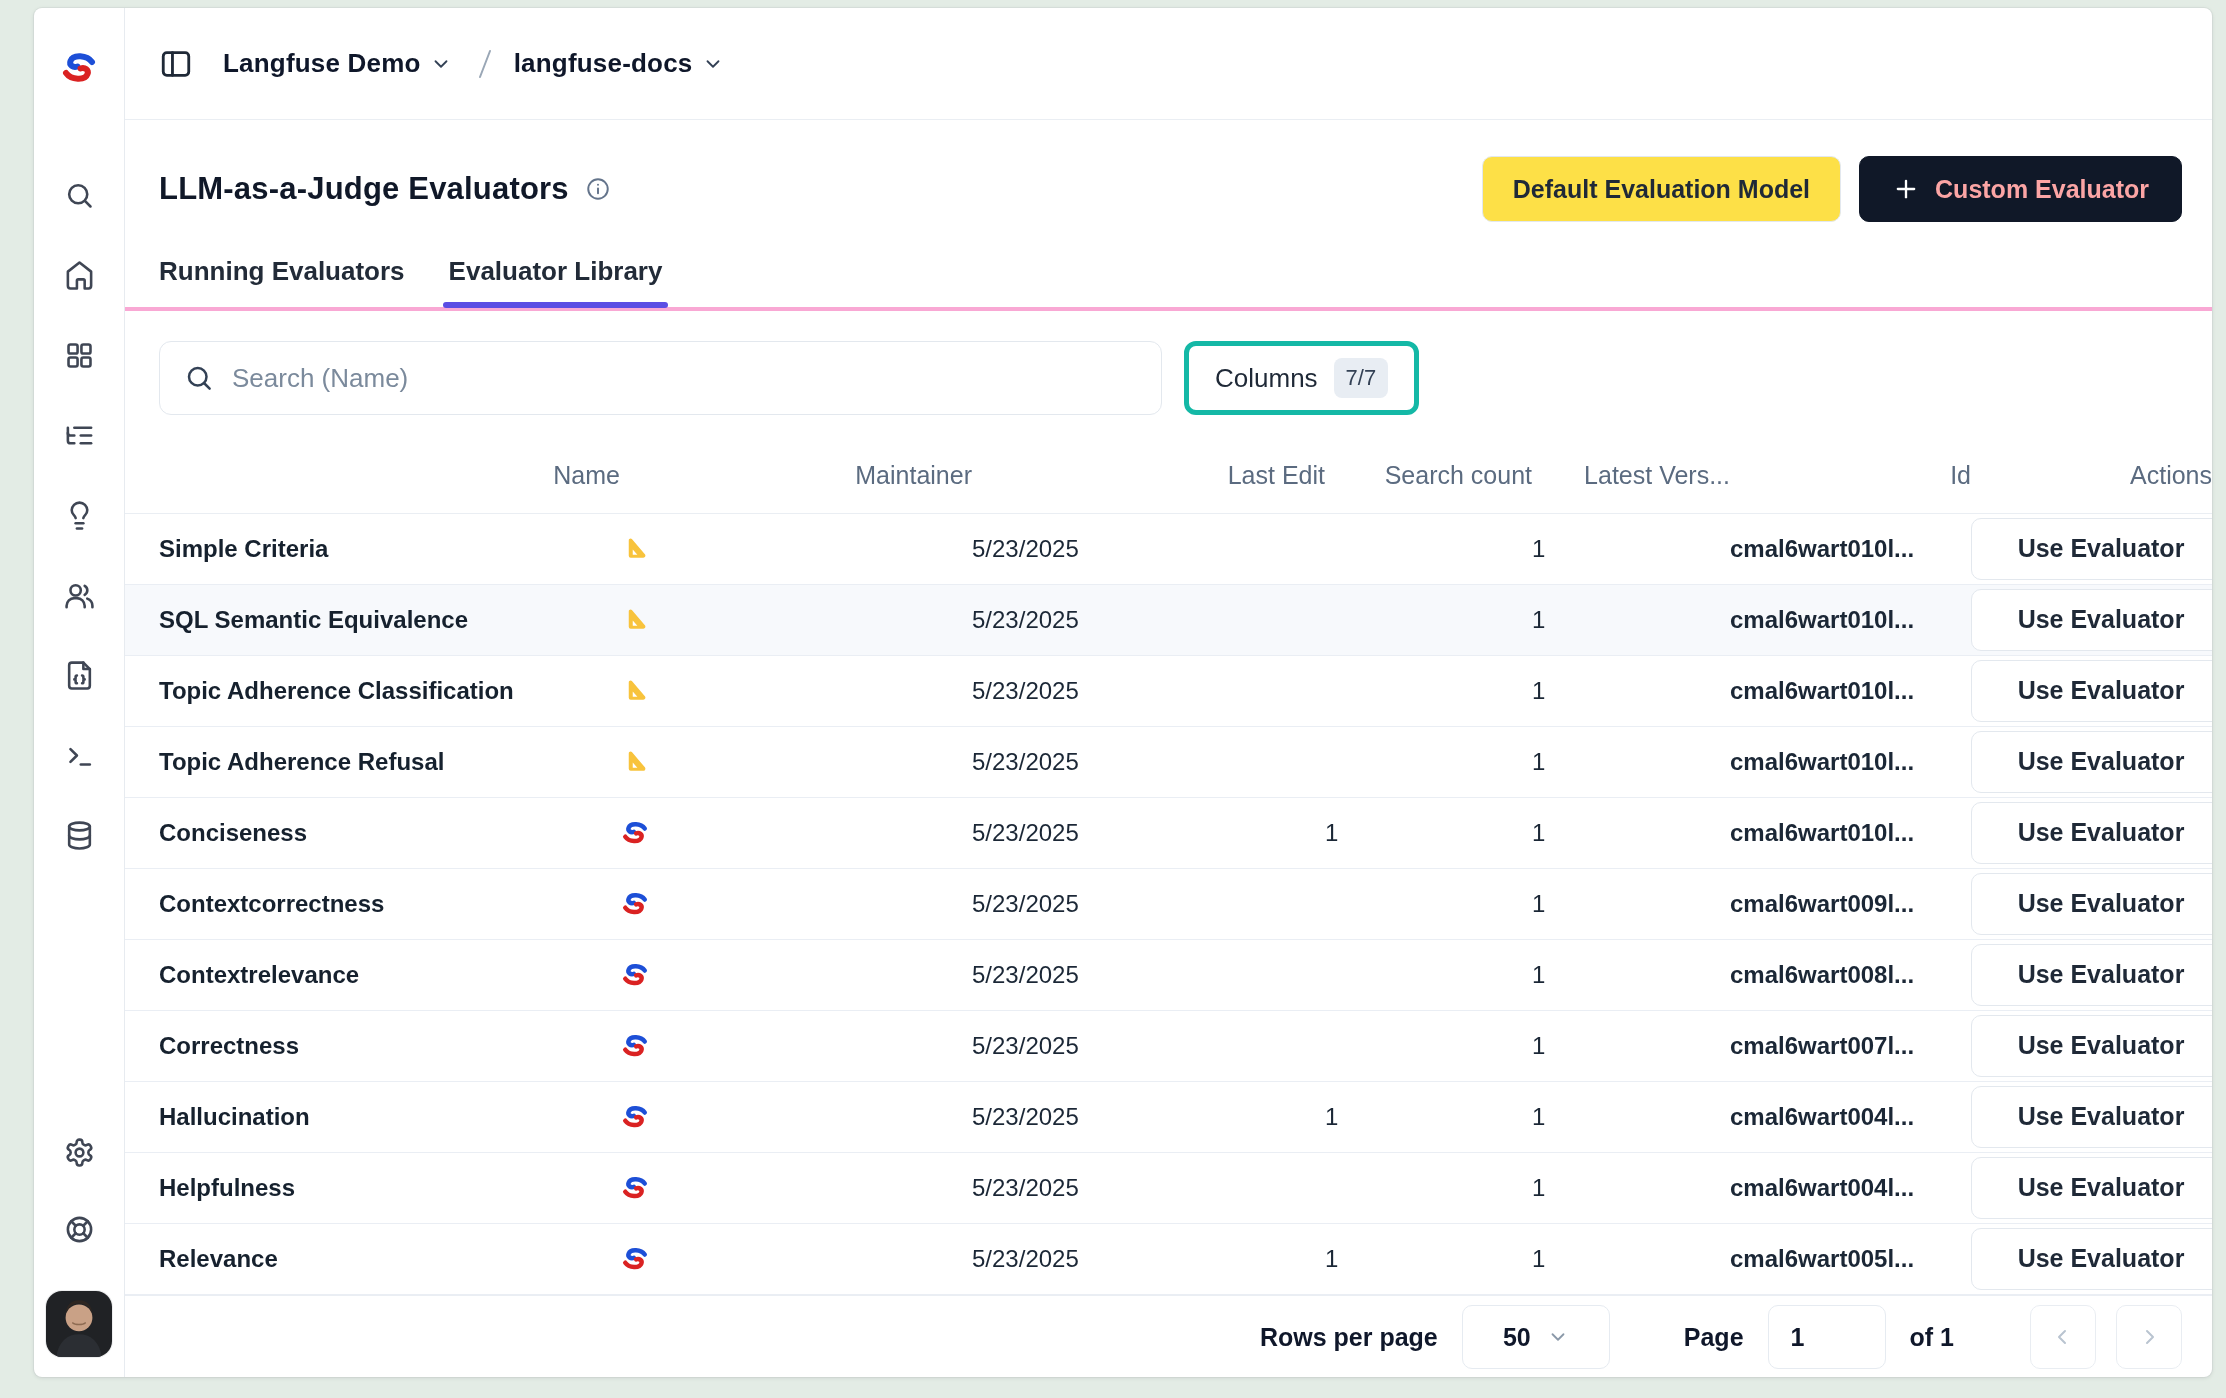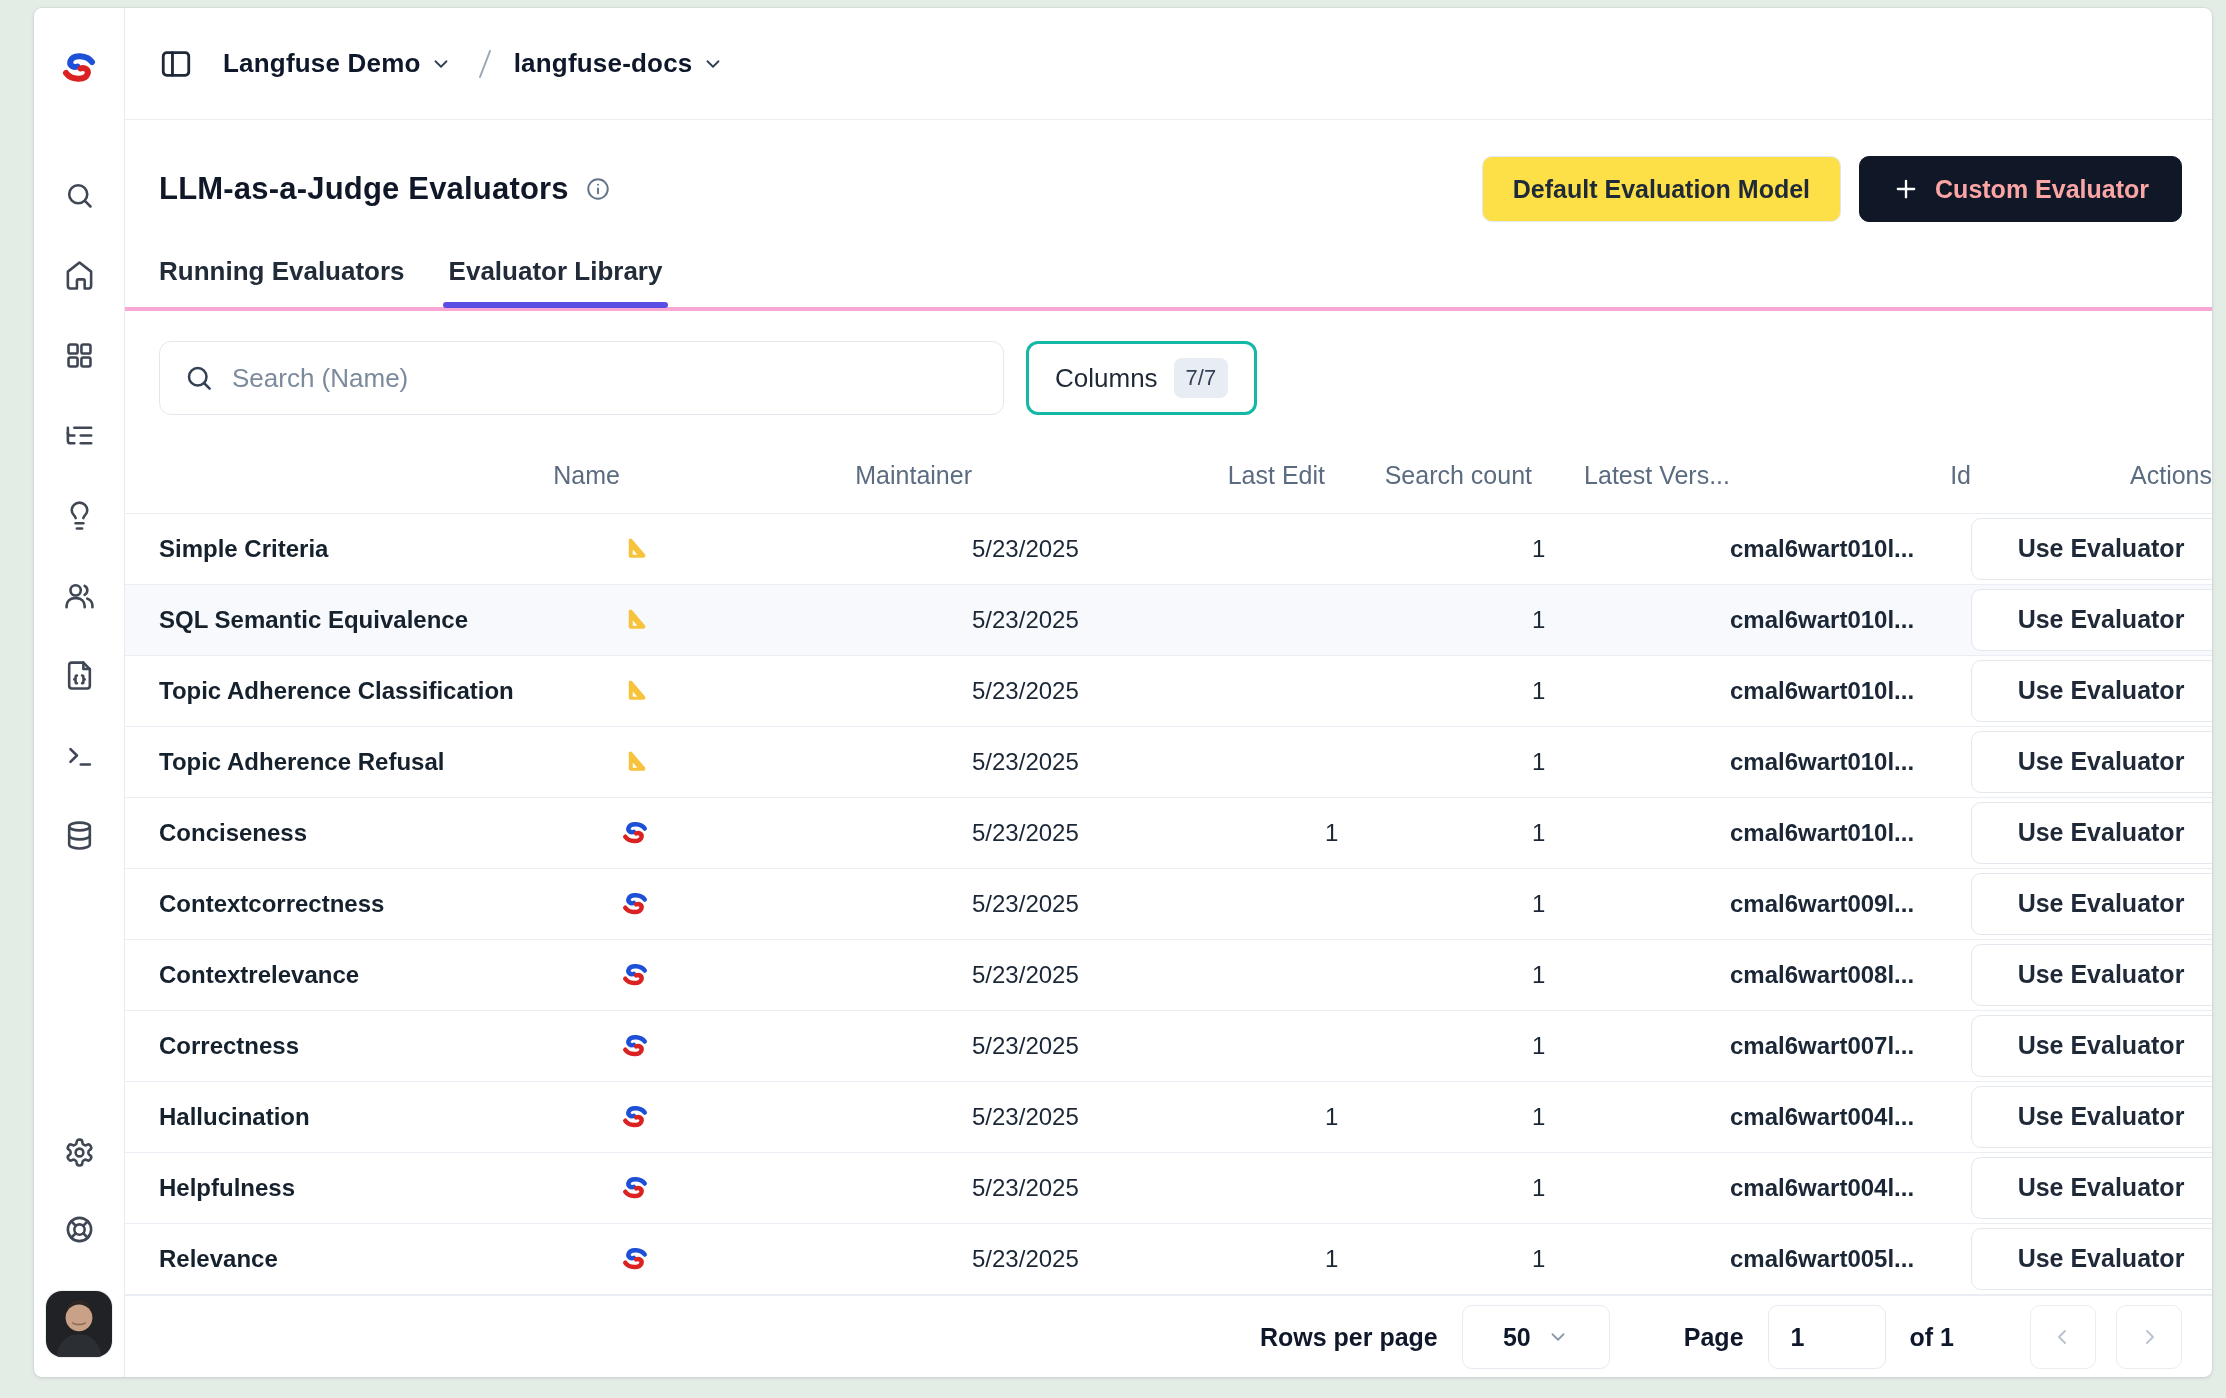--- a/index.html
+++ b/index.html
@@ -77,31 +77,31 @@
     border-bottom:4px solid #f9a8d4;
   }
   .tab { position:relative; padding-bottom:20px; font-size:26px; font-weight:600; color:#222b38; cursor:pointer; }
   .tab[data-active="true"]::after {
     content:""; position:absolute; left:-6px; right:-6px; bottom:-1px;
     height:6px; border-radius:4px; background:#5b4ee4;
   }
   
   .toolbar { margin:30px 30px 0 34px; display:flex; gap:22px; }
   .searchbox {
-    width:845px; height:74px; border:1px solid #e3e8ee; border-radius:12px;
+    width:1003px; height:74px; border:1px solid #e3e8ee; border-radius:12px;
     display:flex; align-items:center; padding:0 24px; gap:18px; background:#fff;
   }
   .searchbox svg { width:30px; height:30px; stroke:#334155; stroke-width:2; fill:none; stroke-linecap:round; flex:0 0 30px; }
   .searchbox input {
     border:none; outline:none; flex:1; font-size:26px; color:#16212e;
     font-family:"Liberation Sans", sans-serif; background:transparent;
   }
   .searchbox input::placeholder { color:#7b8a9c; }
   .columns-btn {
-    height:74px; border:3px solid #14b8a6; border-radius:12px; background:#fff;
+    height:74px; border:5px solid #14b8a6; border-radius:12px; background:#fff;
     display:flex; align-items:center; gap:16px; padding:0 26px; cursor:pointer;
   }
   .columns-btn .lbl { font-size:26px; font-weight:500; color:#1f2937; }
   .columns-btn .badge {
     background:#e8edf3; color:#334155; border-radius:8px;
     font-size:22px; font-weight:500; padding:7px 12px;
   }
   
   .table-wrap { margin-top:24px; }
   table { width:2087px; border-collapse:collapse; table-layout:fixed; }

